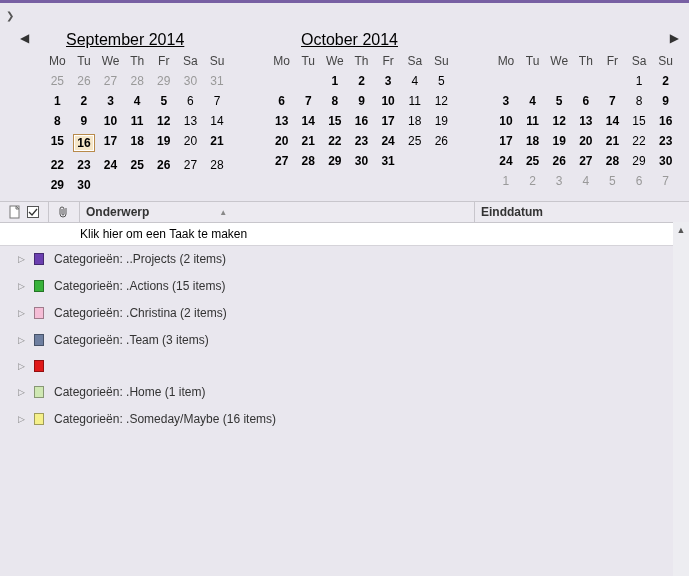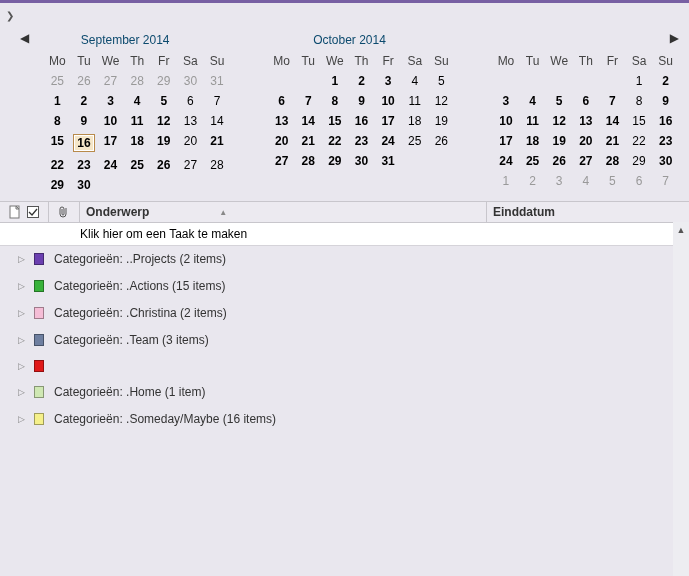--- a/index.html
+++ b/index.html
@@ -3,38 +3,38 @@
 <meta charset="utf-8">
 <style>
 * { margin: 0; padding: 0; box-sizing: border-box; font-family: "Segoe UI", Tahoma, sans-serif; }
 body { background: #e9e7ee; width: 689px; height: 576px; overflow: hidden; position: relative; }
 .topbar { height: 3px; background: #7860a3; }
 .expand-top { padding: 2px 6px; }
 .expand-top .chev { font-size: 10px; color: #555; cursor: pointer; }
 .calendars { display: flex; padding: 4px 10px 6px 20px; gap: 14px; background: #e9e7ee; }
 .cal { flex: 1; }
 .cal-header { display: flex; align-items: center; justify-content: center; height: 22px; position: relative; }
-.cal-title { font-size: 12px; color: #0c4a6e; }
+.cal-title { font-size: 16px; color: #000000; text-decoration: underline; }
 .cal-nav { position: absolute; font-size: 12px; color: #333; cursor: pointer; top: 2px; }
 .cal-nav.left { left: 0; }
 .cal-nav.right { right: 0; }
 .dow-row, .week-row { display: grid; grid-template-columns: repeat(7, 1fr); margin-left: 24px; }
 .dow { font-size: 12px; color: #444; text-align: center; padding: 3px 0; }
 .day { font-size: 12px; text-align: center; padding: 3px 0; cursor: pointer; position: relative; }
 .day.bold { font-weight: bold; color: #000; }
 .day.muted { color: #999; }
 .day.today { font-weight: bold; }
 .day.today span { display: inline-block; min-width: 20px; padding: 1px 3px; border: 1px solid #b88a4a; box-shadow: inset 0 0 0 1px #fff; background: #f5e6c8; }
 .columns { display: flex; align-items: center; background: #eceaf0; border-top: 1px solid #c8c6cc; border-bottom: 1px solid #c8c6cc; height: 22px; padding-left: 8px; font-size: 12px; color: #333; position: relative; font-weight: bold; }
 .col-icons { display: flex; gap: 4px; align-items: center; }
 .col-icon { width: 14px; height: 14px; display: flex; align-items: center; justify-content: center; }
 .col-divider { width: 1px; height: 20px; background: #c8c6cc; margin: 0 4px; }
 .col-subject { padding-left: 2px; position: relative; display: flex; align-items: center; }
 .sort-arrow { margin-left: 70px; color: #888; font-size: 8px; }
-.col-due { position: absolute; left: 486px; border-left: 1px solid #c8c6cc; padding-left: 6px; height: 100%; display: flex; align-items: center; }
+.col-due { position: absolute; left: 474px; border-left: 1px solid #c8c6cc; padding-left: 6px; height: 100%; display: flex; align-items: center; }
 .newtask { background: #fff; font-size: 12px; color: #000000; padding: 4px 0 4px 80px; border-bottom: 1px solid #d5d3d9; cursor: text; }
 .groups { background: #e9e7ee; }
 .group { display: flex; align-items: center; padding: 6px 0 6px 18px; font-size: 12px; color: #333; border-bottom: 1px solid transparent; cursor: pointer; }
 .group .expander { color: #888; font-size: 9px; width: 12px; }
 .group .cat { width: 10px; height: 12px; border: 1px solid rgba(0,0,0,0.35); margin: 0 10px 0 4px; }
 .scrollbar { position: absolute; right: 0; top: 222px; width: 16px; bottom: 0; background: #ededf1; }
 .scroll-up { position: absolute; top: 0; width: 16px; height: 16px; display: flex; align-items: center; justify-content: center; font-size: 9px; color: #555; }
 svg { display: block; }
 </style>
 </head>

